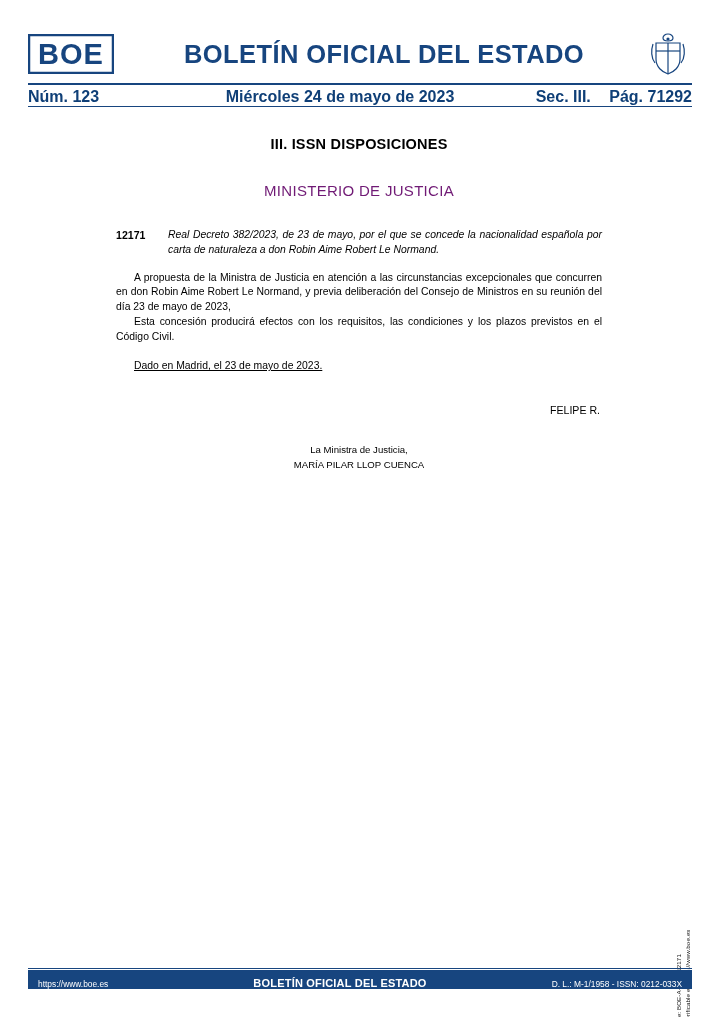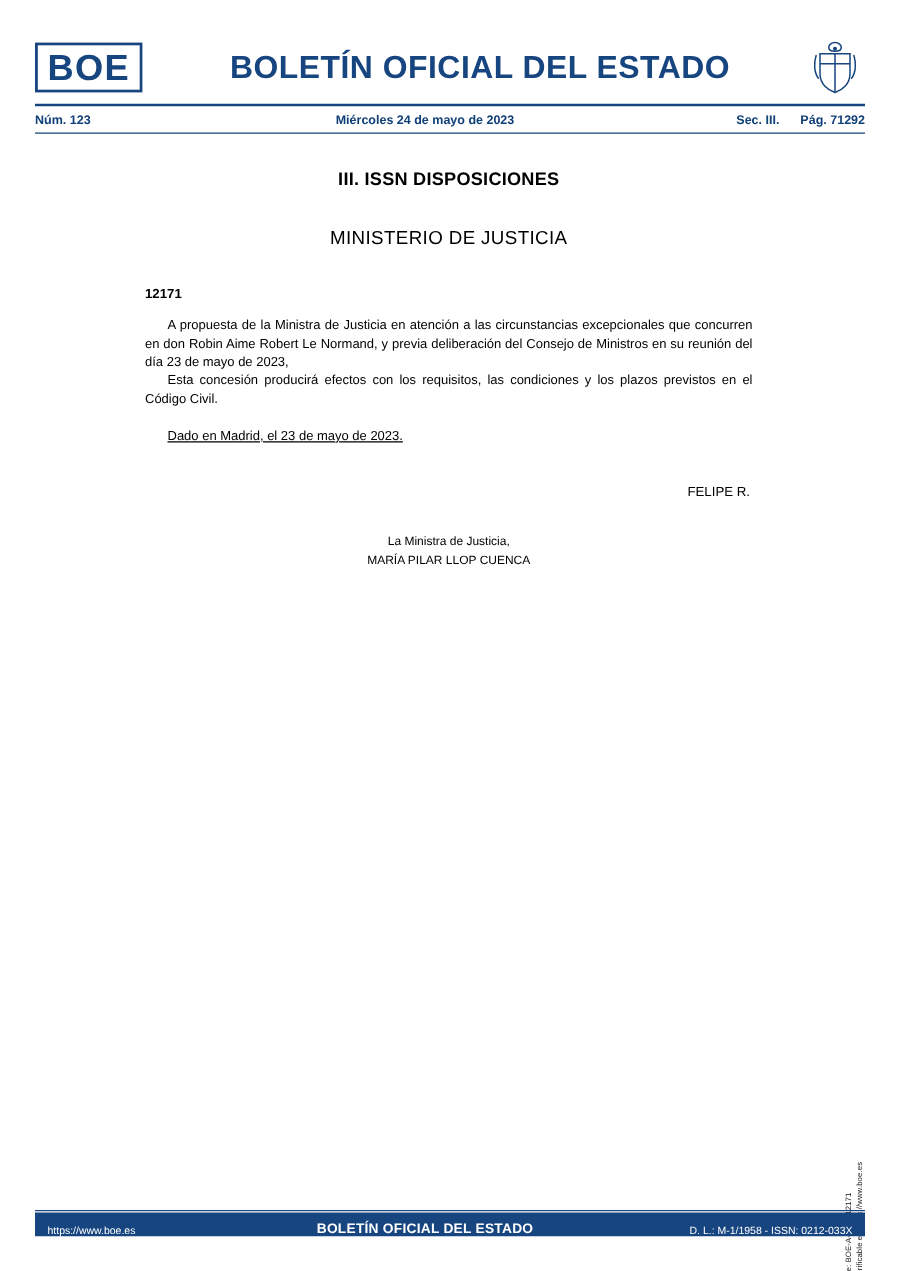--- a/index.html
+++ b/index.html
@@ -71,21 +71,21 @@
   }
 
   .header-meta {
     position: absolute;
     left: 28px;
     right: 28px;
     top: 88px;
     height: 17px;
     display: flex;
     align-items: center;
-    font-size: 10px;
+    font-size: 16px;
     font-weight: bold;
     color: #0f3f77;
   }
   .header-meta .num { width: 150px; text-align: left; }
   .header-meta .date { flex: 1; text-align: center; }
   .header-meta .sec { width: 190px; text-align: right; }
   .header-meta .sec span { margin-left: 14px; }
 
   .header-rule2 {
     position: absolute;
@@ -110,21 +110,21 @@
     font-weight: bold;
     margin-top: 8px;
     margin-bottom: 0;
     letter-spacing: 0.2px;
   }
 
   .ministry {
     text-align: center;
     font-size: 15px;
     font-weight: normal;
-    color: #000000;
+    color: #701a75;
     margin-top: 30px;
     letter-spacing: 0.3px;
   }
 
   .item {
     display: flex;
     margin-top: 29px;
   }
   .item-number {
     width: 52px;
@@ -260,20 +260,21 @@
   <div class="header-rule2"></div>
 
   <div class="content">
 
     <div class="section-title">III. ISSN DISPOSICIONES</div>
 
     <div class="ministry">MINISTERIO DE JUSTICIA</div>
 
     <div class="item">
       <div class="item-number">12171</div>
+      <div class="item-summary">Real Decreto 382/2023, de 23 de mayo, por el que se concede la nacionalidad española por carta de naturaleza a don Robin Aime Robert Le Normand.</div>
     </div>
 
     <div class="body-text">
       <p>A propuesta de la Ministra de Justicia en atención a las circunstancias excepcionales que concurren en don Robin Aime Robert Le Normand, y previa deliberación del Consejo de Ministros en su reunión del día 23 de mayo de 2023,</p>
       <p>Esta concesión producirá efectos con los requisitos, las condiciones y los plazos previstos en el Código Civil.</p>
     </div>
 
     <div class="dado">Dado en Madrid, el 23 de mayo de 2023.</div>
 
     <div class="signature-king">FELIPE R.</div>

